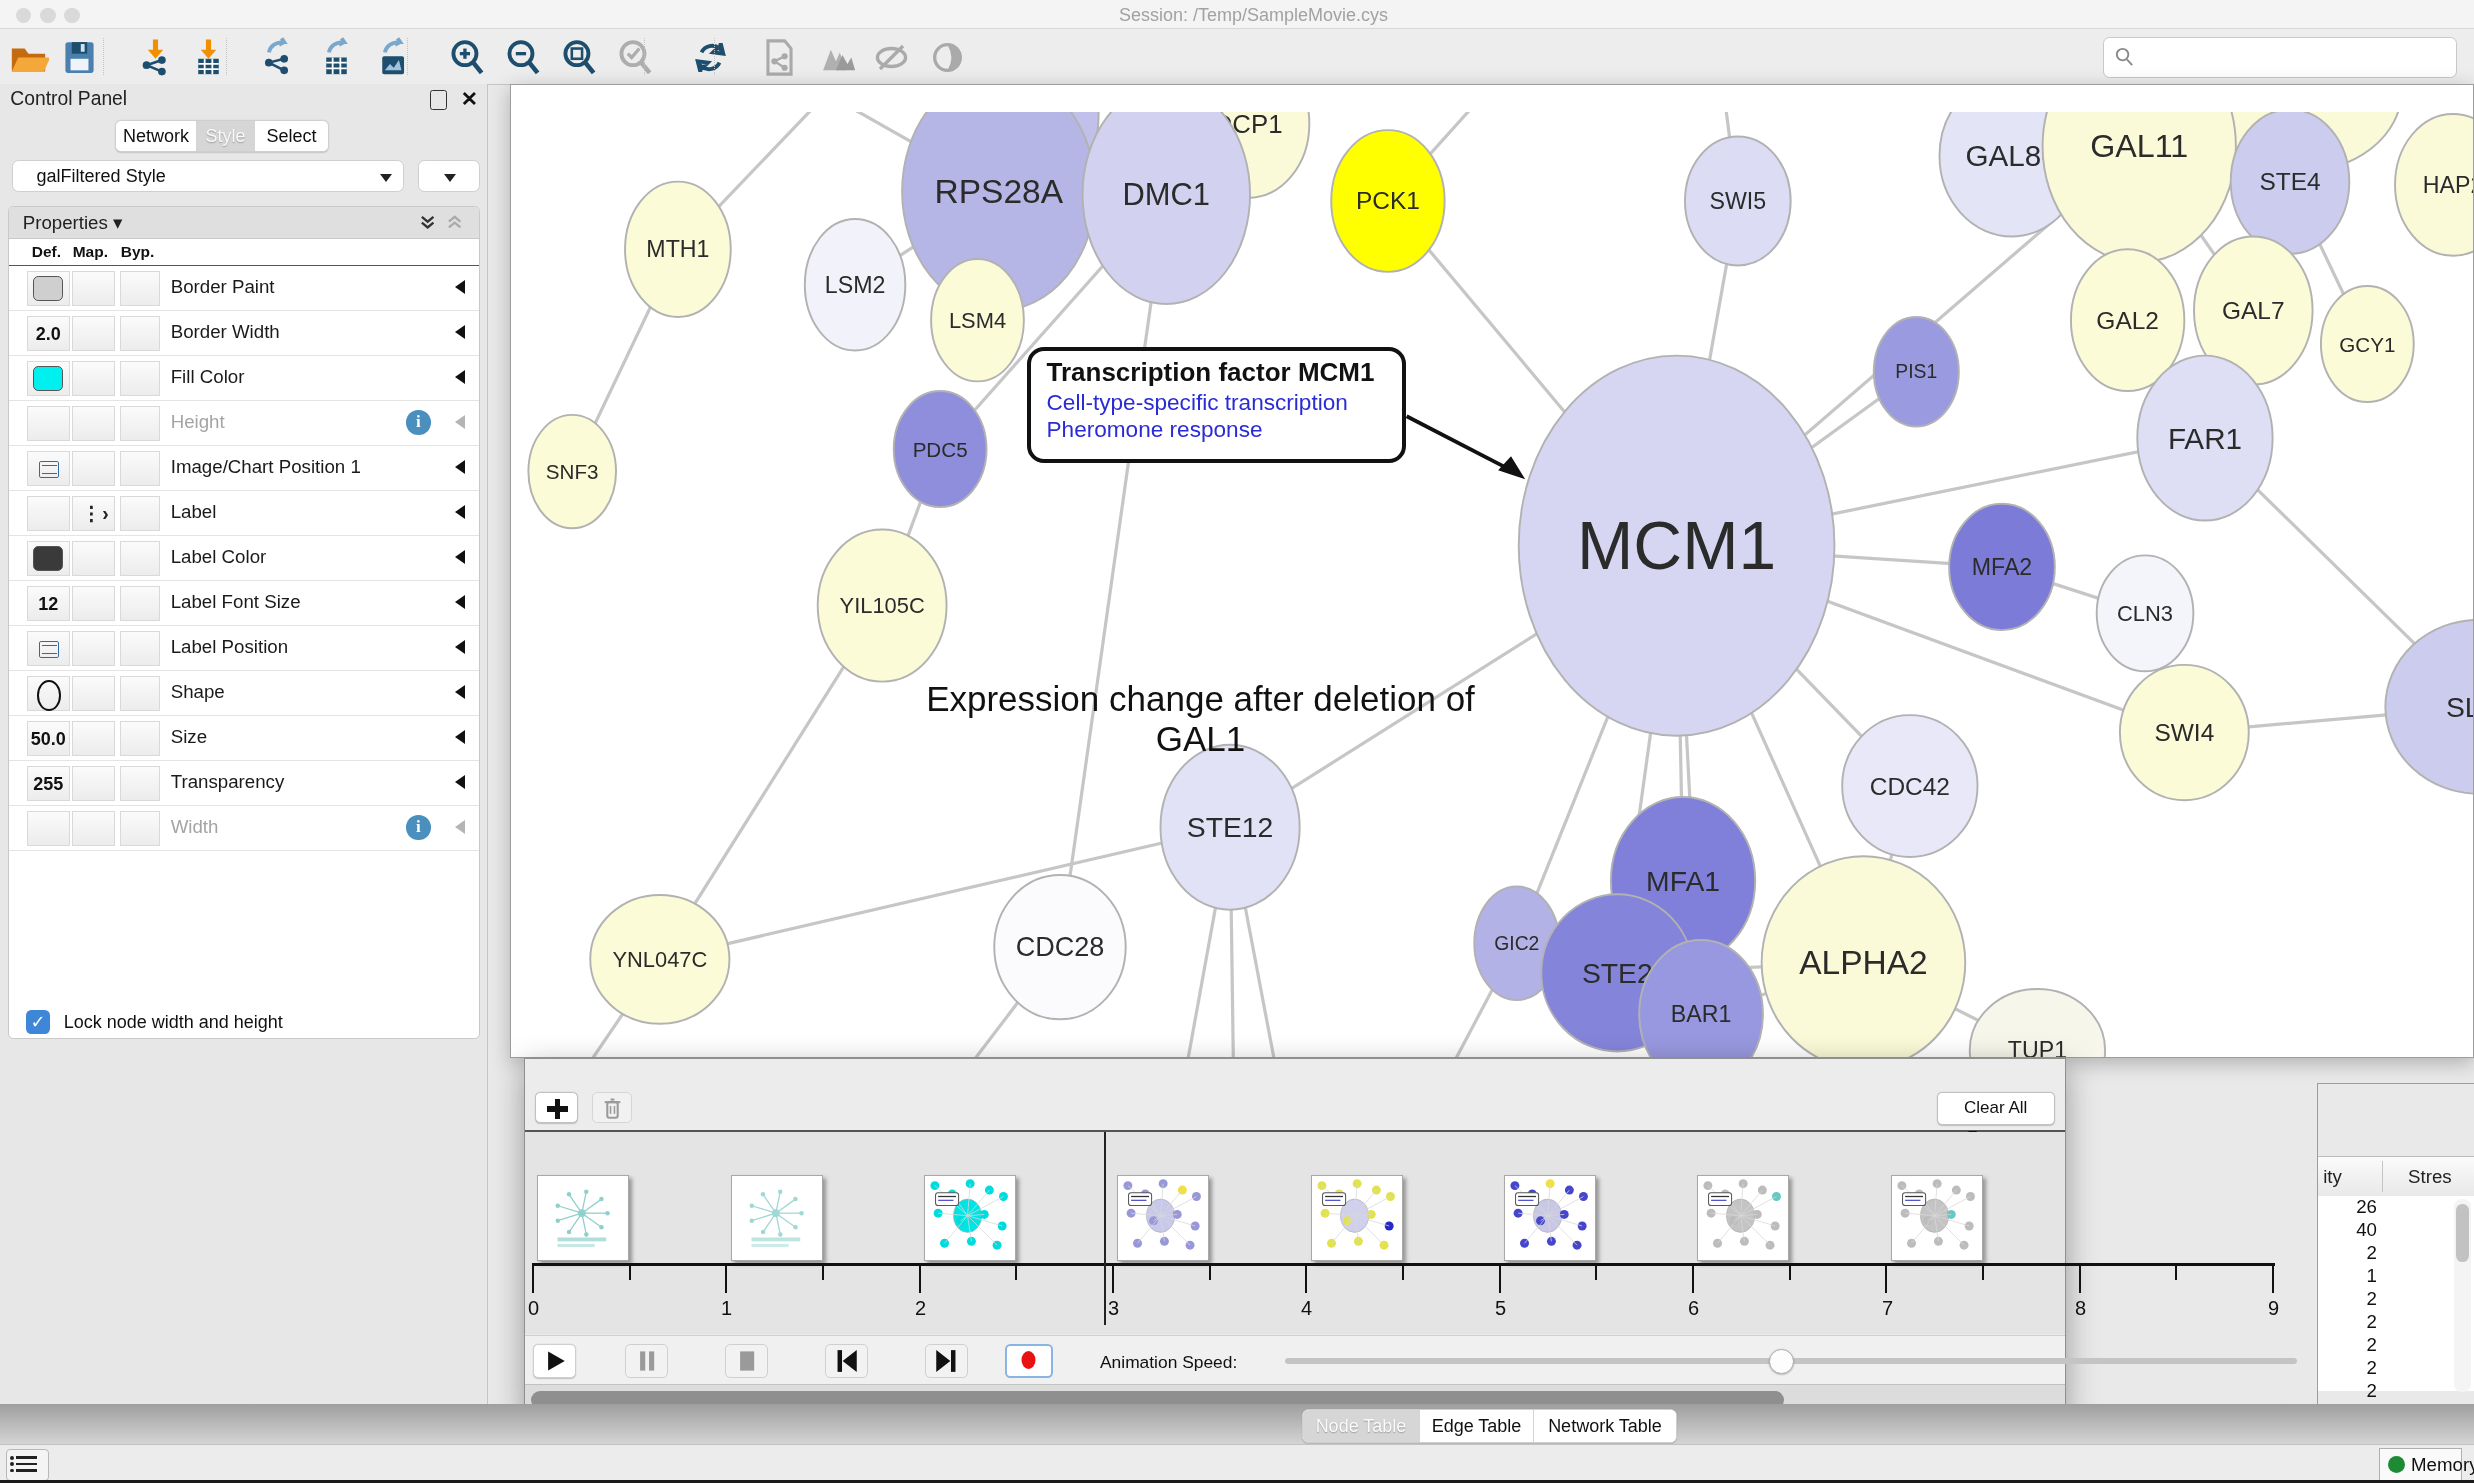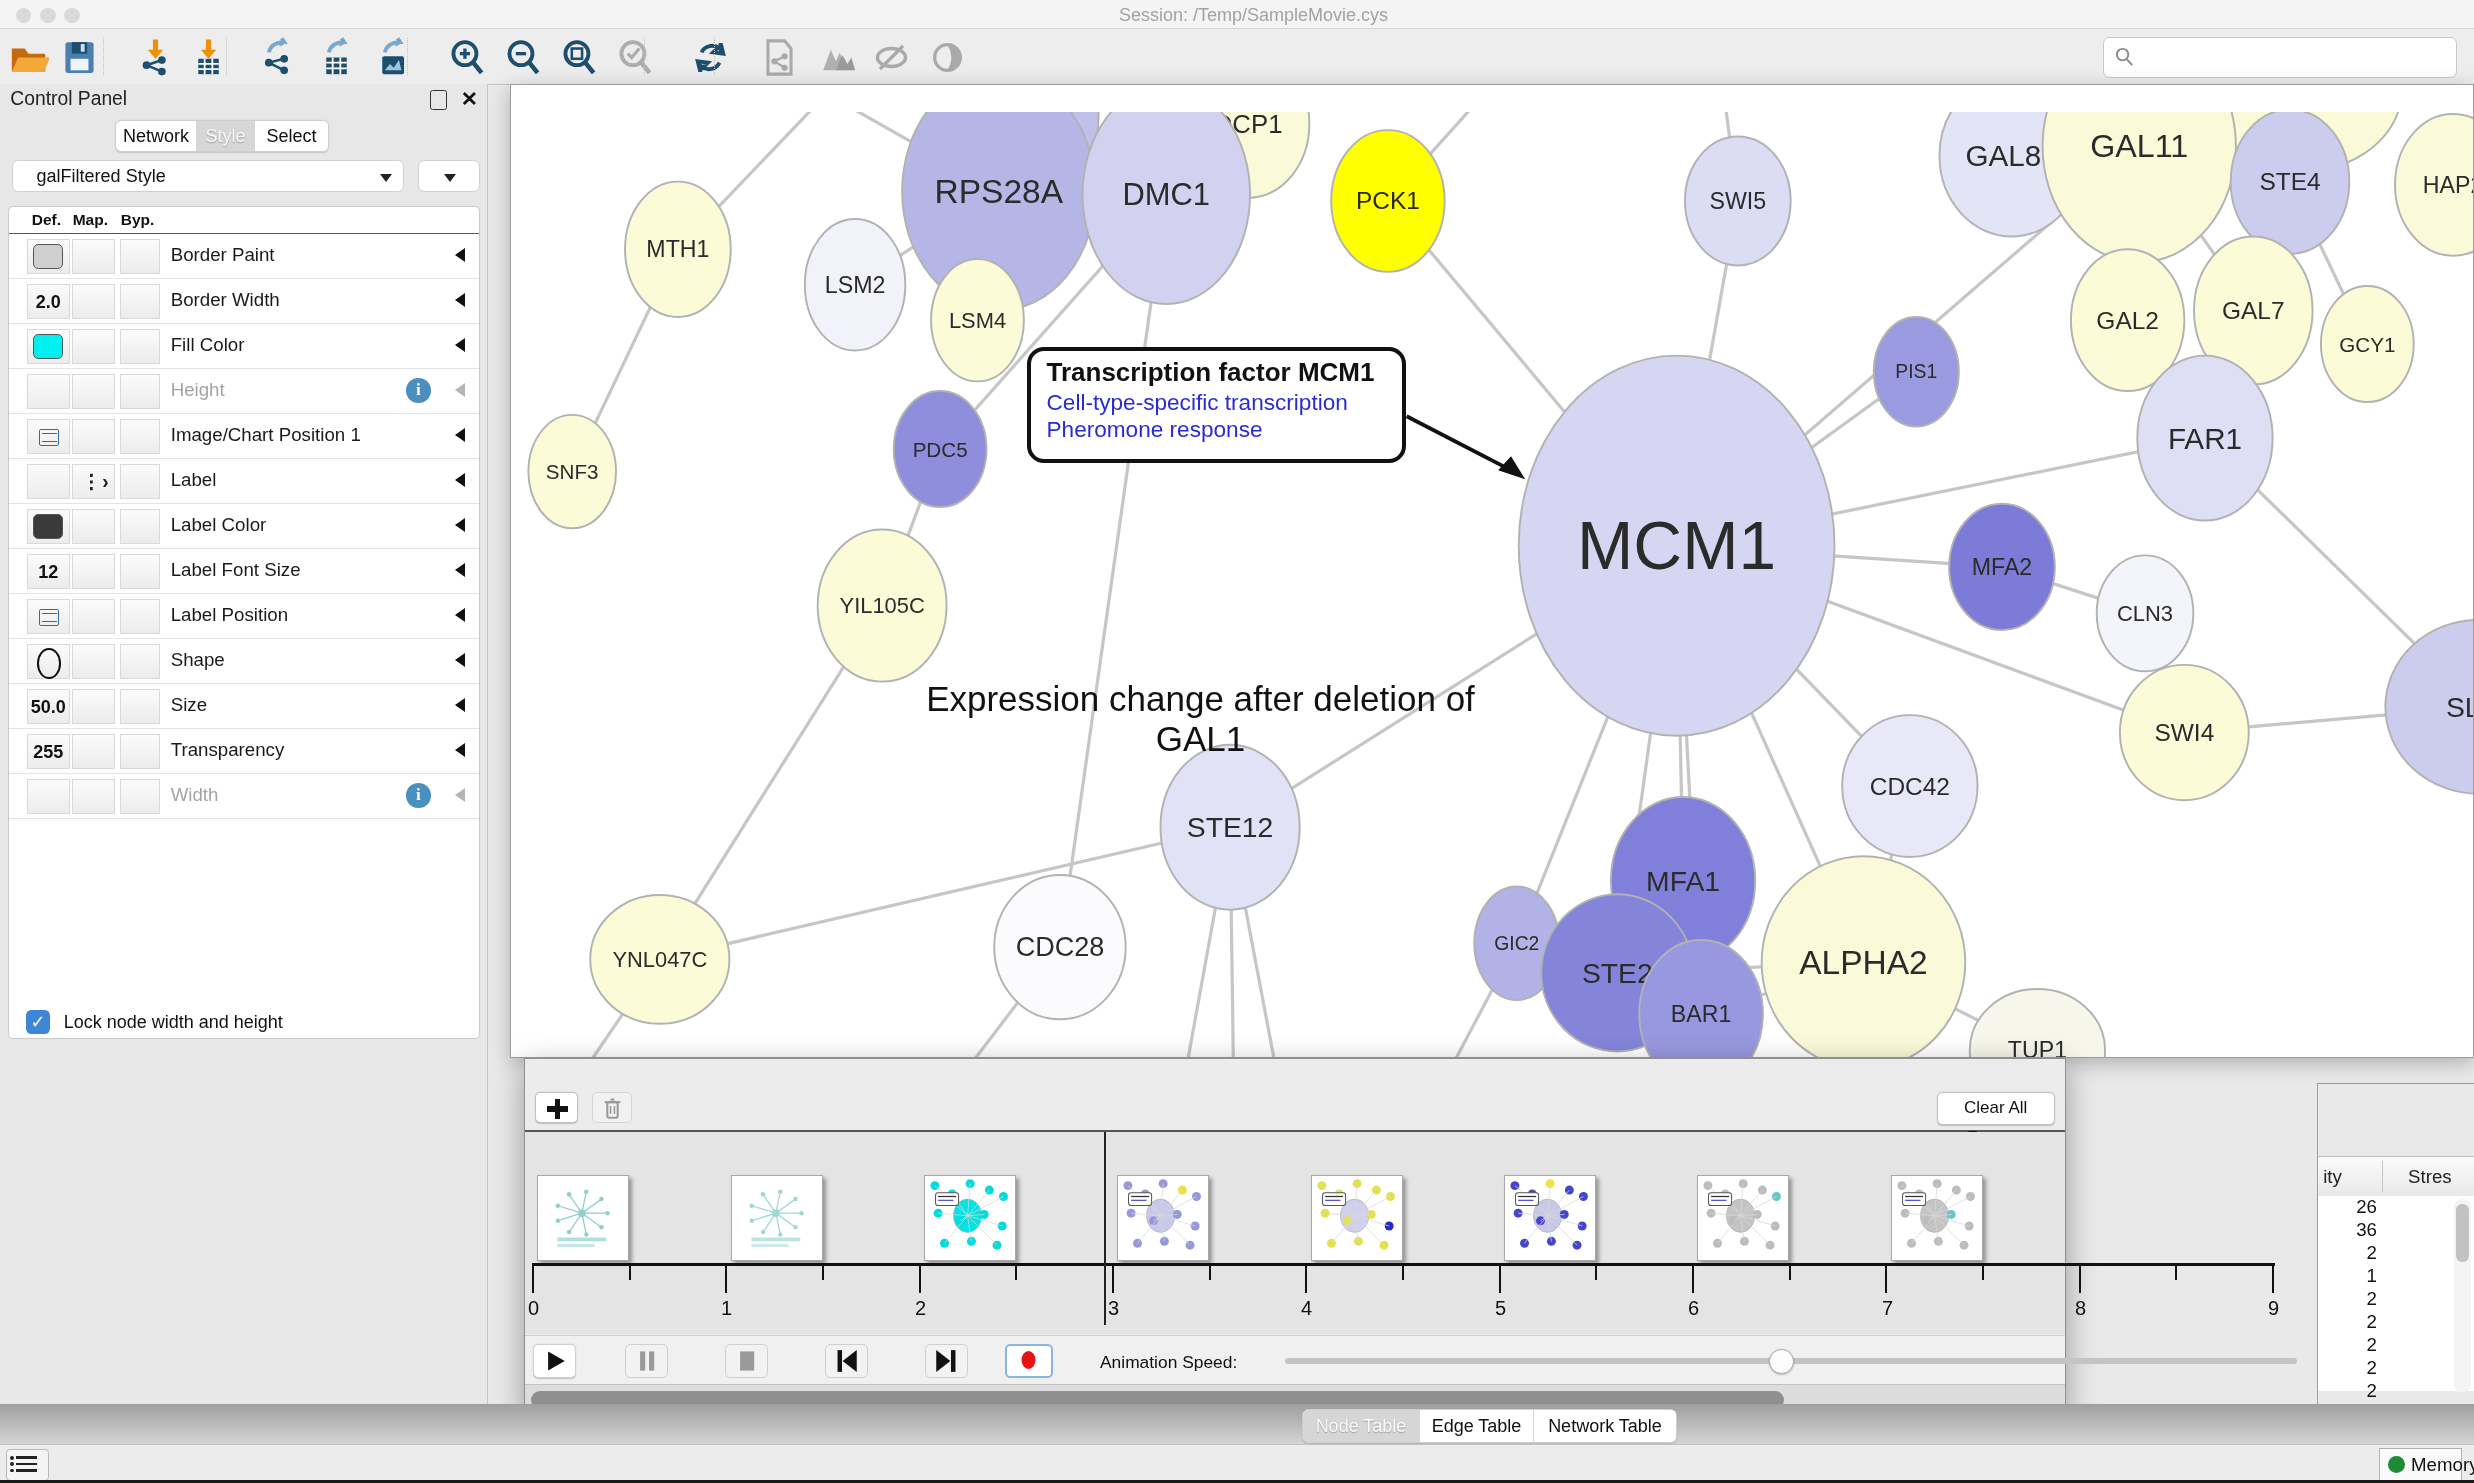--- a/index.html
+++ b/index.html
@@ -255,20 +255,31 @@
         <div style="width: 73px;">Select</div>
       </div>
     <div class="combo">
       <span>galFiltered Style</span>
       <span class="caret"></span>
     </div>
     <div class="combo-btn">
         <span class="caret"></span>
       </div>
     <div class="props">
+      <div class="props-head">
+        <span class="t"><span>Properties</span> ▾</span>
+        <svg style="position:absolute;right:41px;top:6.4px" width="19.3" height="19.3" viewBox="0 0 20 20">
+          <polyline points="4,4 10,9 16,4" fill="none" stroke="#333" stroke-width="2.4"></polyline>
+          <polyline points="4,10 10,15 16,10" fill="none" stroke="#333" stroke-width="2.4"></polyline>
+        </svg>
+        <svg style="position:absolute;right:14px;top:6.4px" width="19.3" height="19.3" viewBox="0 0 20 20">
+          <polyline points="4,9 10,4 16,9" fill="none" stroke="#aaa" stroke-width="2.4"></polyline>
+          <polyline points="4,15 10,10 16,15" fill="none" stroke="#aaa" stroke-width="2.4"></polyline>
+        </svg>
+      </div>
       <div class="props-cols" id="props-cols">
           <span style="left: 23px;">Def.</span>
           <span style="left: 64px;">Map.</span>
           <span style="left: 112px;">Byp.</span>
         </div>
       <div id="props-rows">
           <div class="prow">
             <div class="pcell def">
               <div class="swatch" style="background: rgb(207, 207, 207);"></div>
             </div>
@@ -618,21 +629,21 @@
   </div>
 
   <div class="table-window">
     <div class="tw-head">
       <span style="left:5.2px">ity</span>
       <span style="left:90px">Stres</span>
       <span style="position:absolute;left:64px;top:3.9px;width:1.3px;height:31px;background:#c4c4c4"></span>
     </div>
     <div class="tw-body" id="tw-body">
         <div class="trow">26</div>
-        <div class="trow">36</div>
+        <div class="trow">40</div>
         <div class="trow">2</div>
         <div class="trow">1</div>
         <div class="trow">2</div>
         <div class="trow">2</div>
         <div class="trow">2</div>
         <div class="trow">2</div>
         <div class="trow">2</div>
       </div>
     <div class="tw-scroll">
         <div class="vthumb"></div>

